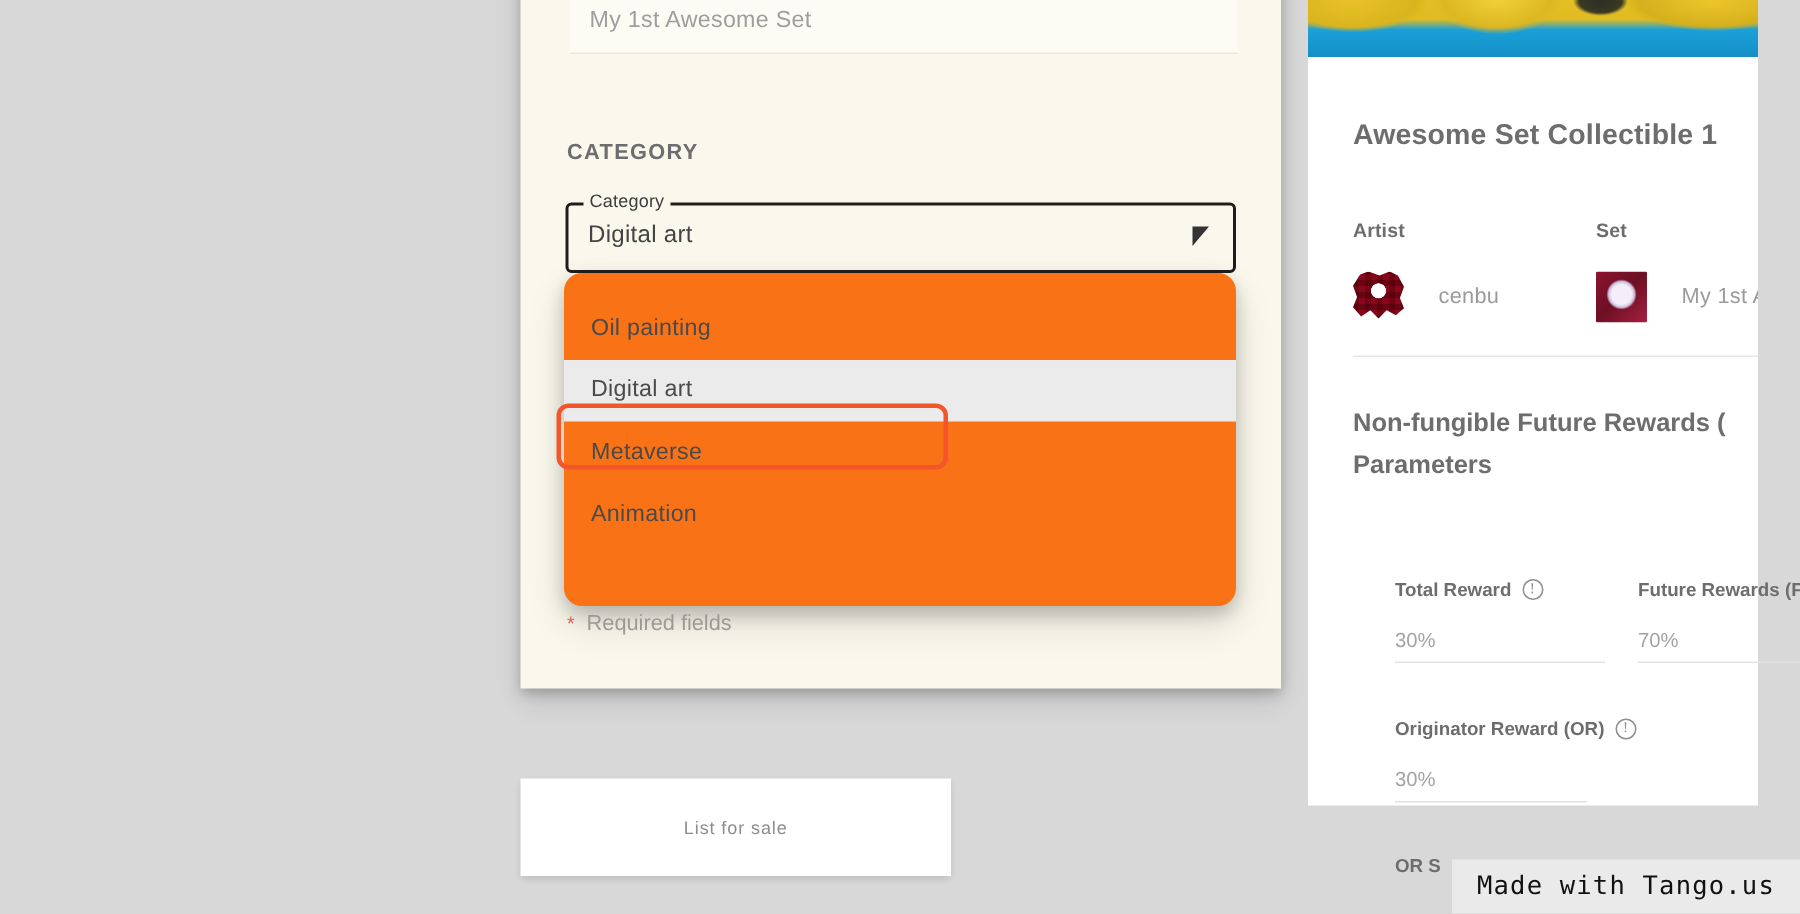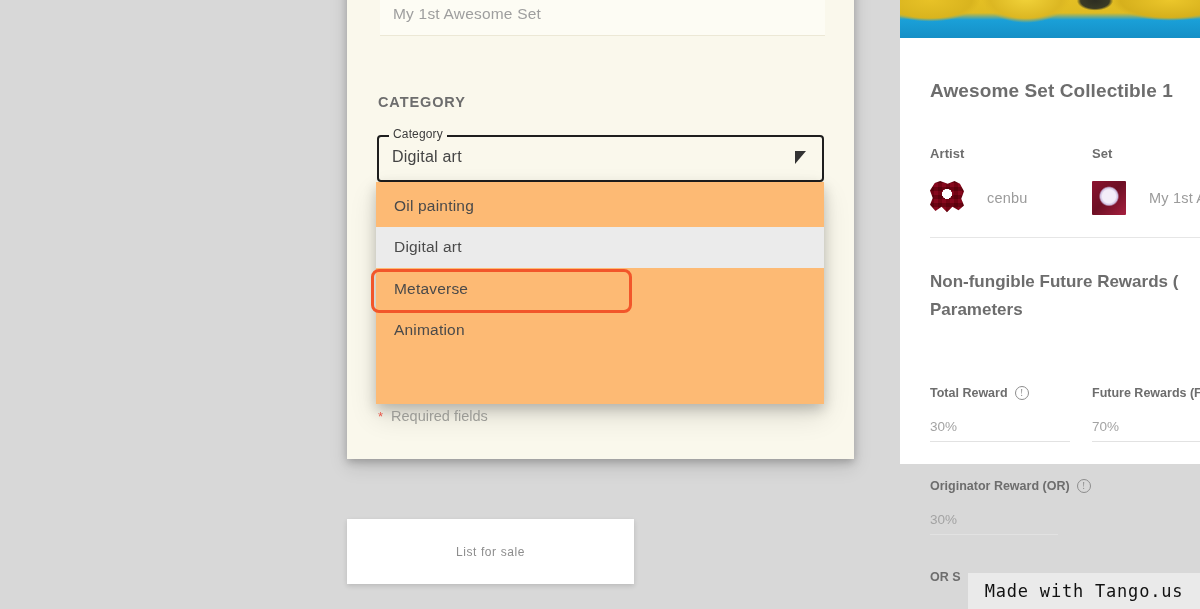--- a/index.html
+++ b/index.html
@@ -107,24 +107,24 @@
     width: 0; height: 0;
     border-left: 11px solid #333;
     border-bottom: 13px solid transparent;
   }
 
   
   .menu {
     position: absolute;
     left: 376px; top: 182px;
     width: 448px; height: 222px;
-    background: #fdba74;
-    border-radius: 0;
+    background: #f97316;
+    border-radius: 12px;
     box-shadow: 0 5px 12px rgba(0,0,0,.20), 0 12px 26px rgba(0,0,0,.12);
-    padding-top: 3px;
+    padding-top: 16px;
   }
   .menu-item {
     height: 41.5px;
     display: flex; align-items: center;
     padding-left: 18px;
     font-size: 15.5px;
     color: #4a4a4a;
     letter-spacing: .2px;
   }
   .menu-item.selected { background: #ebebeb; }
@@ -157,22 +157,22 @@
     display: flex; align-items: center; justify-content: center;
     font-size: 12px;
     color: #8d8d8d;
     letter-spacing: .6px;
     box-shadow: 0 2px 5px rgba(0,0,0,.14);
   }
 
   
   .detail-panel {
     position: absolute;
-    left: 900px; top: 0;
-    width: 300px; height: 464px;
+    left: 872px; top: 0;
+    width: 300px; height: 537px;
     background: #ffffff;
     overflow: hidden;
   }
   .hero {
     position: absolute;
     left: 0; top: 0;
     width: 300px; height: 38px;
     background:
       radial-gradient(ellipse 70px 30px at 10% 0%,  #e8c227 0%, #d9b41e 60%, rgba(0,0,0,0) 72%),
       radial-gradient(ellipse 60px 34px at 42% -6%, #f2d33a 0%, #dcb722 60%, rgba(0,0,0,0) 74%),

